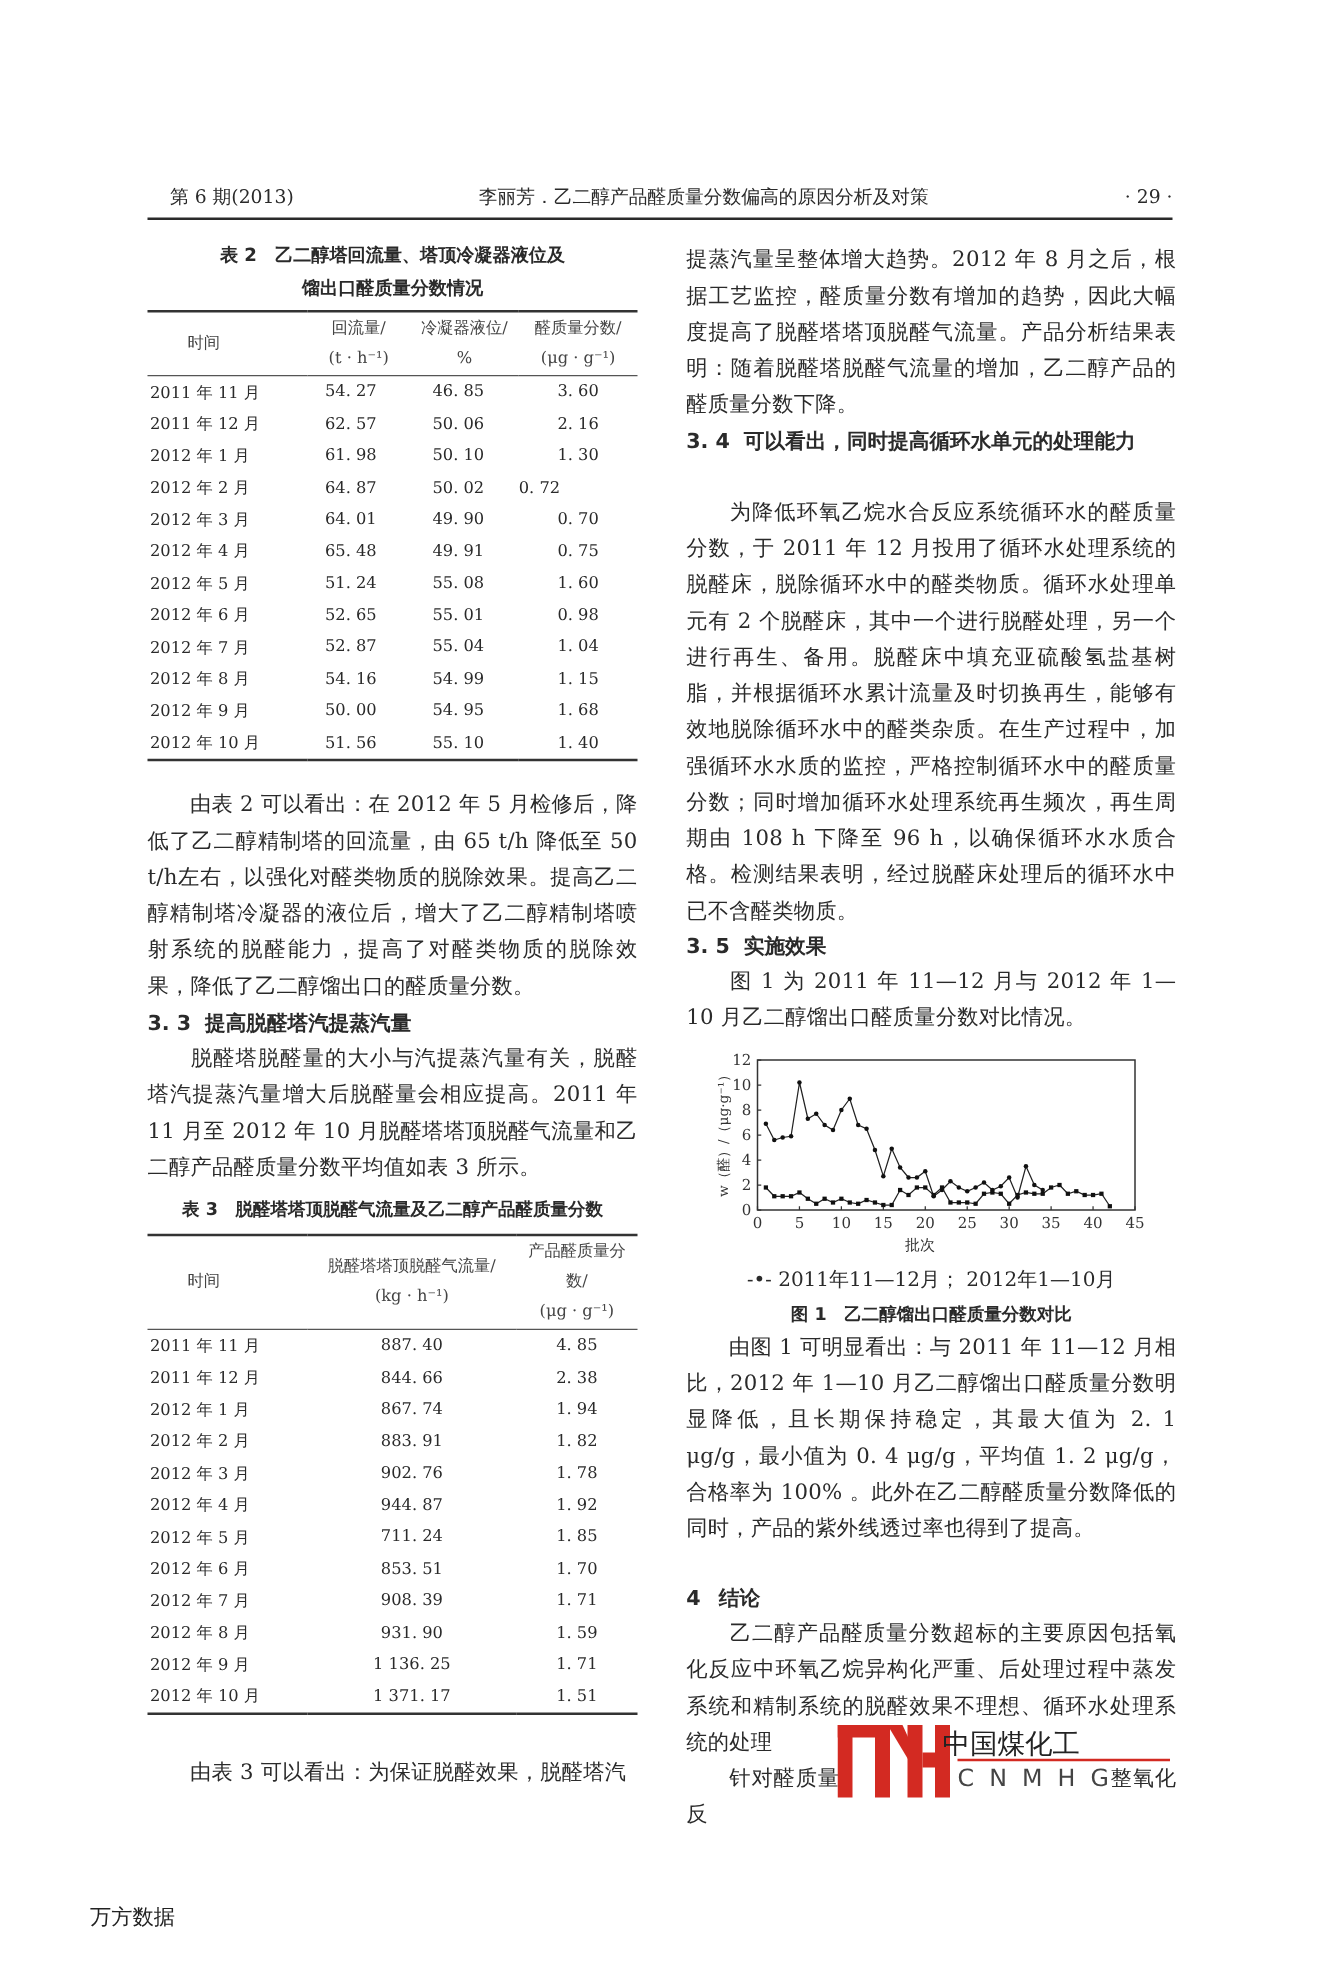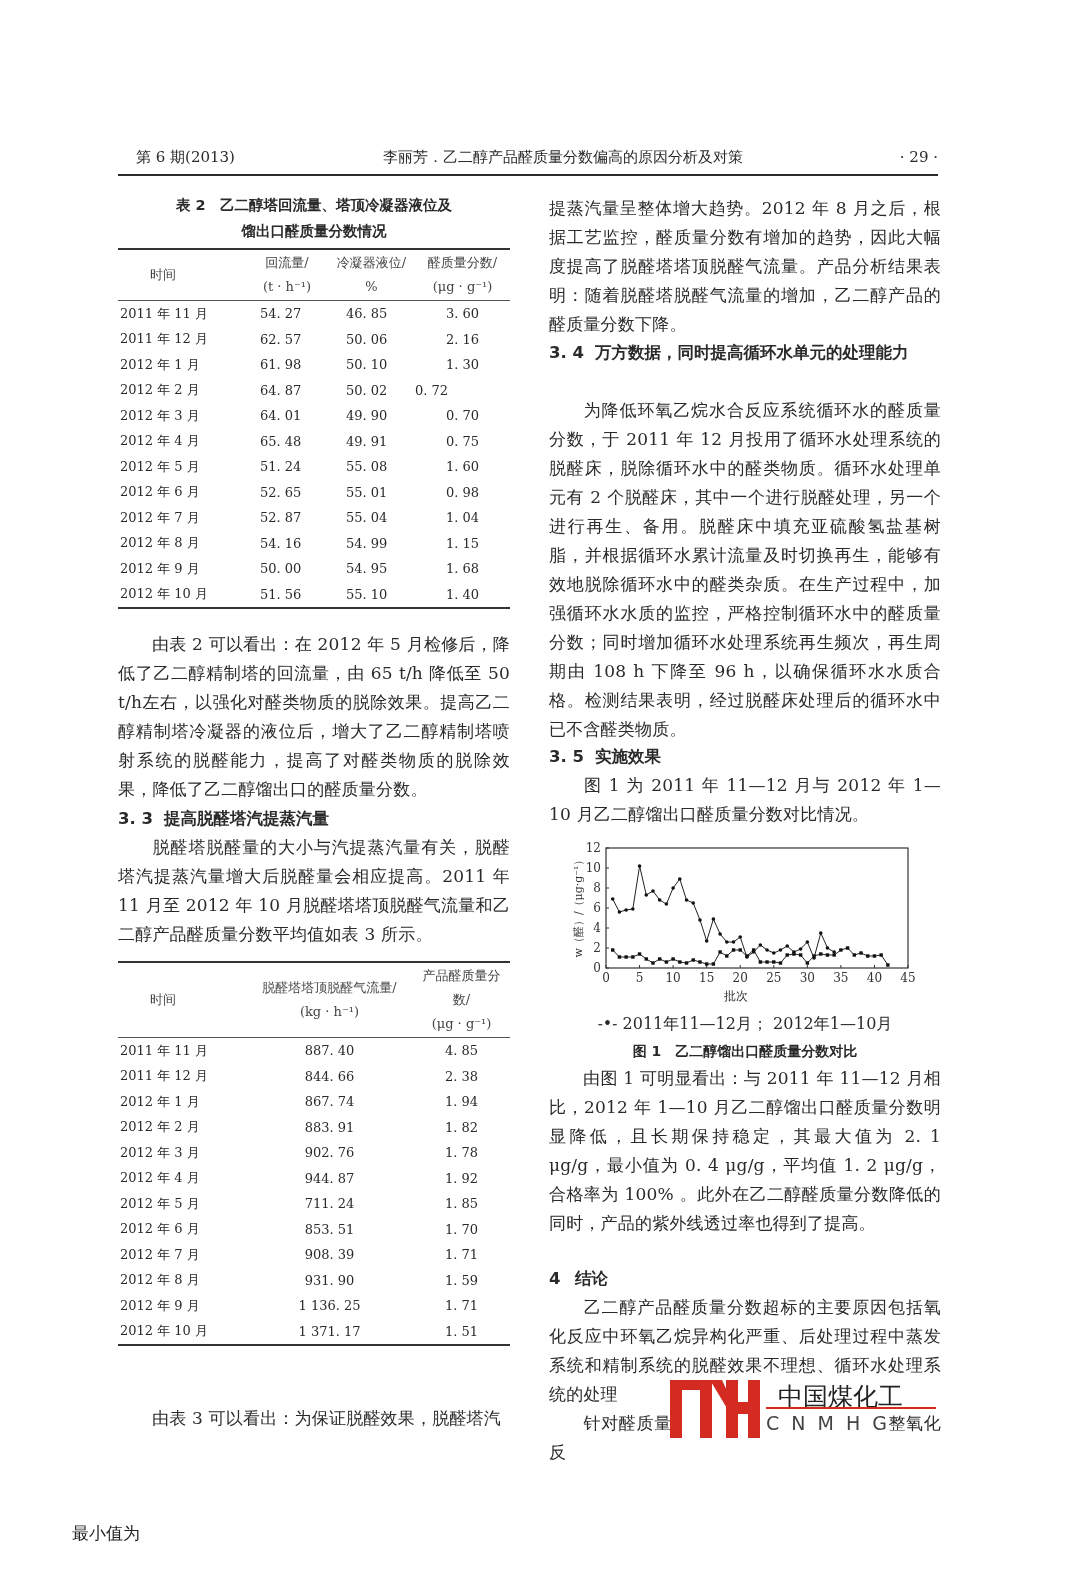--- a/index.html
+++ b/index.html
@@ -149,20 +149,21 @@
 </div>
 
 <div class="abs col-left para" style="top:630px;"><span class="indent"></span><span>由表 2 可以看出：在 2012 年 5 月检修后，降低了乙二醇精制塔的回流量，由 65 t/h 降低至 50 t/h左右，以强化对醛类物质的脱除效果。提高乙二醇精制塔冷凝器的液位后，增大了乙二醇精制塔喷射系统的脱醛能力，提高了对醛类物质的脱除效果，降低了乙二醇馏出口的醛质量分数。</span></div>
 
 <div class="abs col-left sec" style="top:804px;">
   <span class="num">3. 3</span><span>提高脱醛塔汽提蒸汽量</span>
 </div>
 <div class="abs col-left para" style="top:833px;"><span class="indent"></span><span>脱醛塔脱醛量的大小与汽提蒸汽量有关，脱醛塔汽提蒸汽量增大后脱醛量会相应提高。2011 年 11 月至 2012 年 10 月脱醛塔塔顶脱醛气流量和乙二醇产品醛质量分数平均值如表 3 所示。</span></div>
 
 <div class="abs col-left" style="top:955px;">
+  <div class="tcap" style="font-size:14px;">表 3　脱醛塔塔顶脱醛气流量及乙二醇产品醛质量分数</div>
   <table class="dt" style="margin-top:6px;">
     <thead>
       <tr class="top-rule mid-rule">
         <th style="text-align:left;padding-left:32px;width:95px;"><span>时间</span></th>
         <th style="width:165px;">
             <div>脱醛塔塔顶脱醛气流量/</div>
             <div>(kg · h⁻¹)</div>
           </th>
         <th>
             <div>产品醛质量分数/</div>
@@ -233,21 +234,21 @@
         </tr>
       </tbody>
   </table>
 </div>
 
 <div class="abs col-left para" style="top:1404px;"><span class="indent"></span><span>由表 3 可以看出：为保证脱醛效果，脱醛塔汽</span></div>
 
 <div class="abs col-right para" style="top:194px;"><span>提蒸汽量呈整体增大趋势。2012 年 8 月之后，根据工艺监控，醛质量分数有增加的趋势，因此大幅度提高了脱醛塔塔顶脱醛气流量。产品分析结果表明：随着脱醛塔脱醛气流量的增加，乙二醇产品的醛质量分数下降。</span></div>
 
 <div class="abs col-right sec" style="top:338px;">
-  <span class="num">3. 4</span><span>万方数据，同时提高循环水单元的处理能力</span>
+  <span class="num">3. 4</span><span>可以看出，同时提高循环水单元的处理能力</span>
 </div>
 <div class="abs col-right para" style="top:396px;"><span class="indent"></span><span>为降低环氧乙烷水合反应系统循环水的醛质量分数，于 2011 年 12 月投用了循环水处理系统的脱醛床，脱除循环水中的醛类物质。循环水处理单元有 2 个脱醛床，其中一个进行脱醛处理，另一个进行再生、备用。脱醛床中填充亚硫酸氢盐基树脂，并根据循环水累计流量及时切换再生，能够有效地脱除循环水中的醛类杂质。在生产过程中，加强循环水水质的监控，严格控制循环水中的醛质量分数；同时增加循环水处理系统再生频次，再生周期由 108 h 下降至 96 h，以确保循环水水质合格。检测结果表明，经过脱醛床处理后的循环水中已不含醛类物质。</span></div>
 
 <div class="abs col-right sec" style="top:742px;">
   <span class="num">3. 5</span><span>实施效果</span>
 </div>
 <div class="abs col-right para" style="top:771px;"><span class="indent"></span><span>图 1 为 2011 年 11—12 月与 2012 年 1—10 月乙二醇馏出口醛质量分数对比情况。</span></div>
 
 <div class="abs chart-wrap">
   <svg id="chart" width="370" height="180">
@@ -394,18 +395,18 @@
     <g fill="#d32a22">
       <rect x="0" y="0" width="12" height="58"></rect>
       <rect x="0" y="0" width="40" height="10"></rect>
       <rect x="30" y="0" width="12" height="58"></rect>
       <polygon points="40,0 52,0 64,26 58,30"></polygon>
       <rect x="56" y="0" width="12" height="58"></rect>
       <rect x="68" y="22" width="14" height="12"></rect>
       <rect x="78" y="0" width="12" height="58"></rect>
     </g>
   </svg>
-  <div class="abs" style="left:108px;top:0;font-family:Liberation Serif, serif;font-size:25px;color:#222;">中国煤化工</div>
+  <div class="abs" style="left:84px;top:0;font-family:Liberation Serif, serif;font-size:22px;color:#222;">中国煤化工</div>
   <div class="abs" style="left:96px;top:27px;width:170px;height:2px;background:#d32a22;"></div>
   <div class="abs" style="left:96px;top:32px;font-family:'DejaVu Sans',sans-serif;font-size:19px;color:#444;letter-spacing:3px;">C N M H G</div>
 </div>
 
-<div class="abs footer">最小值为</div>
+<div class="abs footer">万方数据</div>
 
 </body></html>

